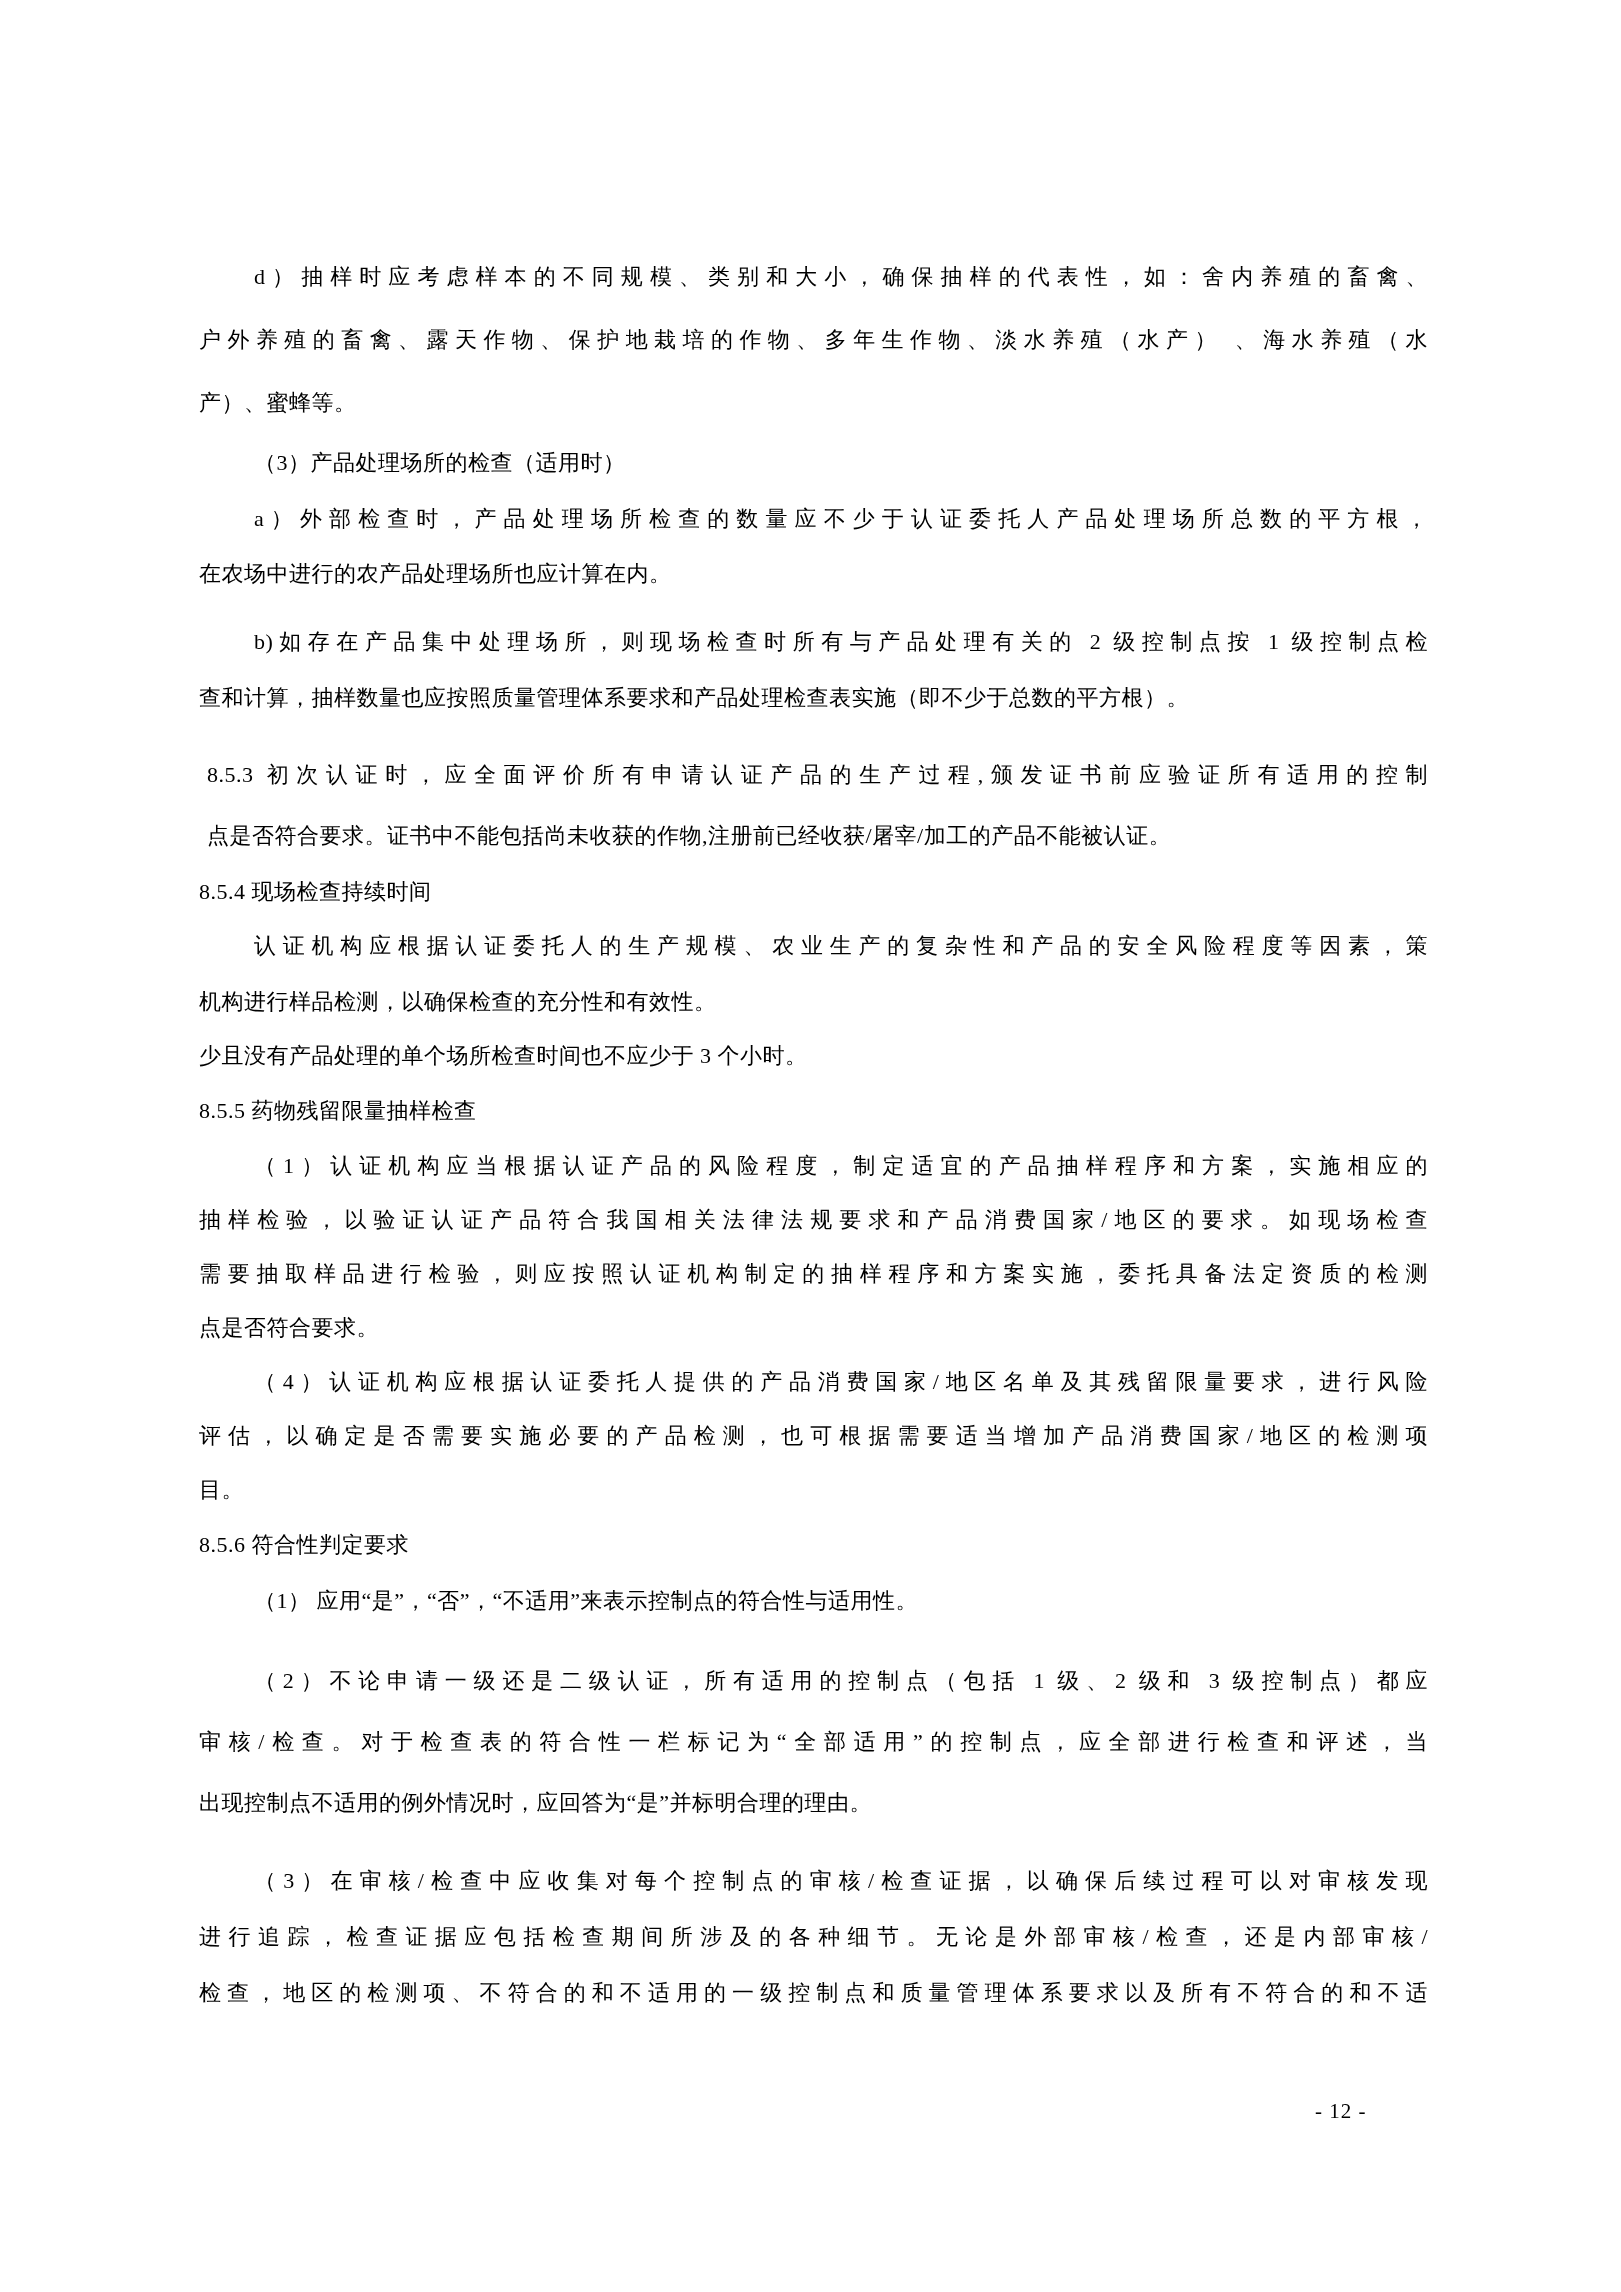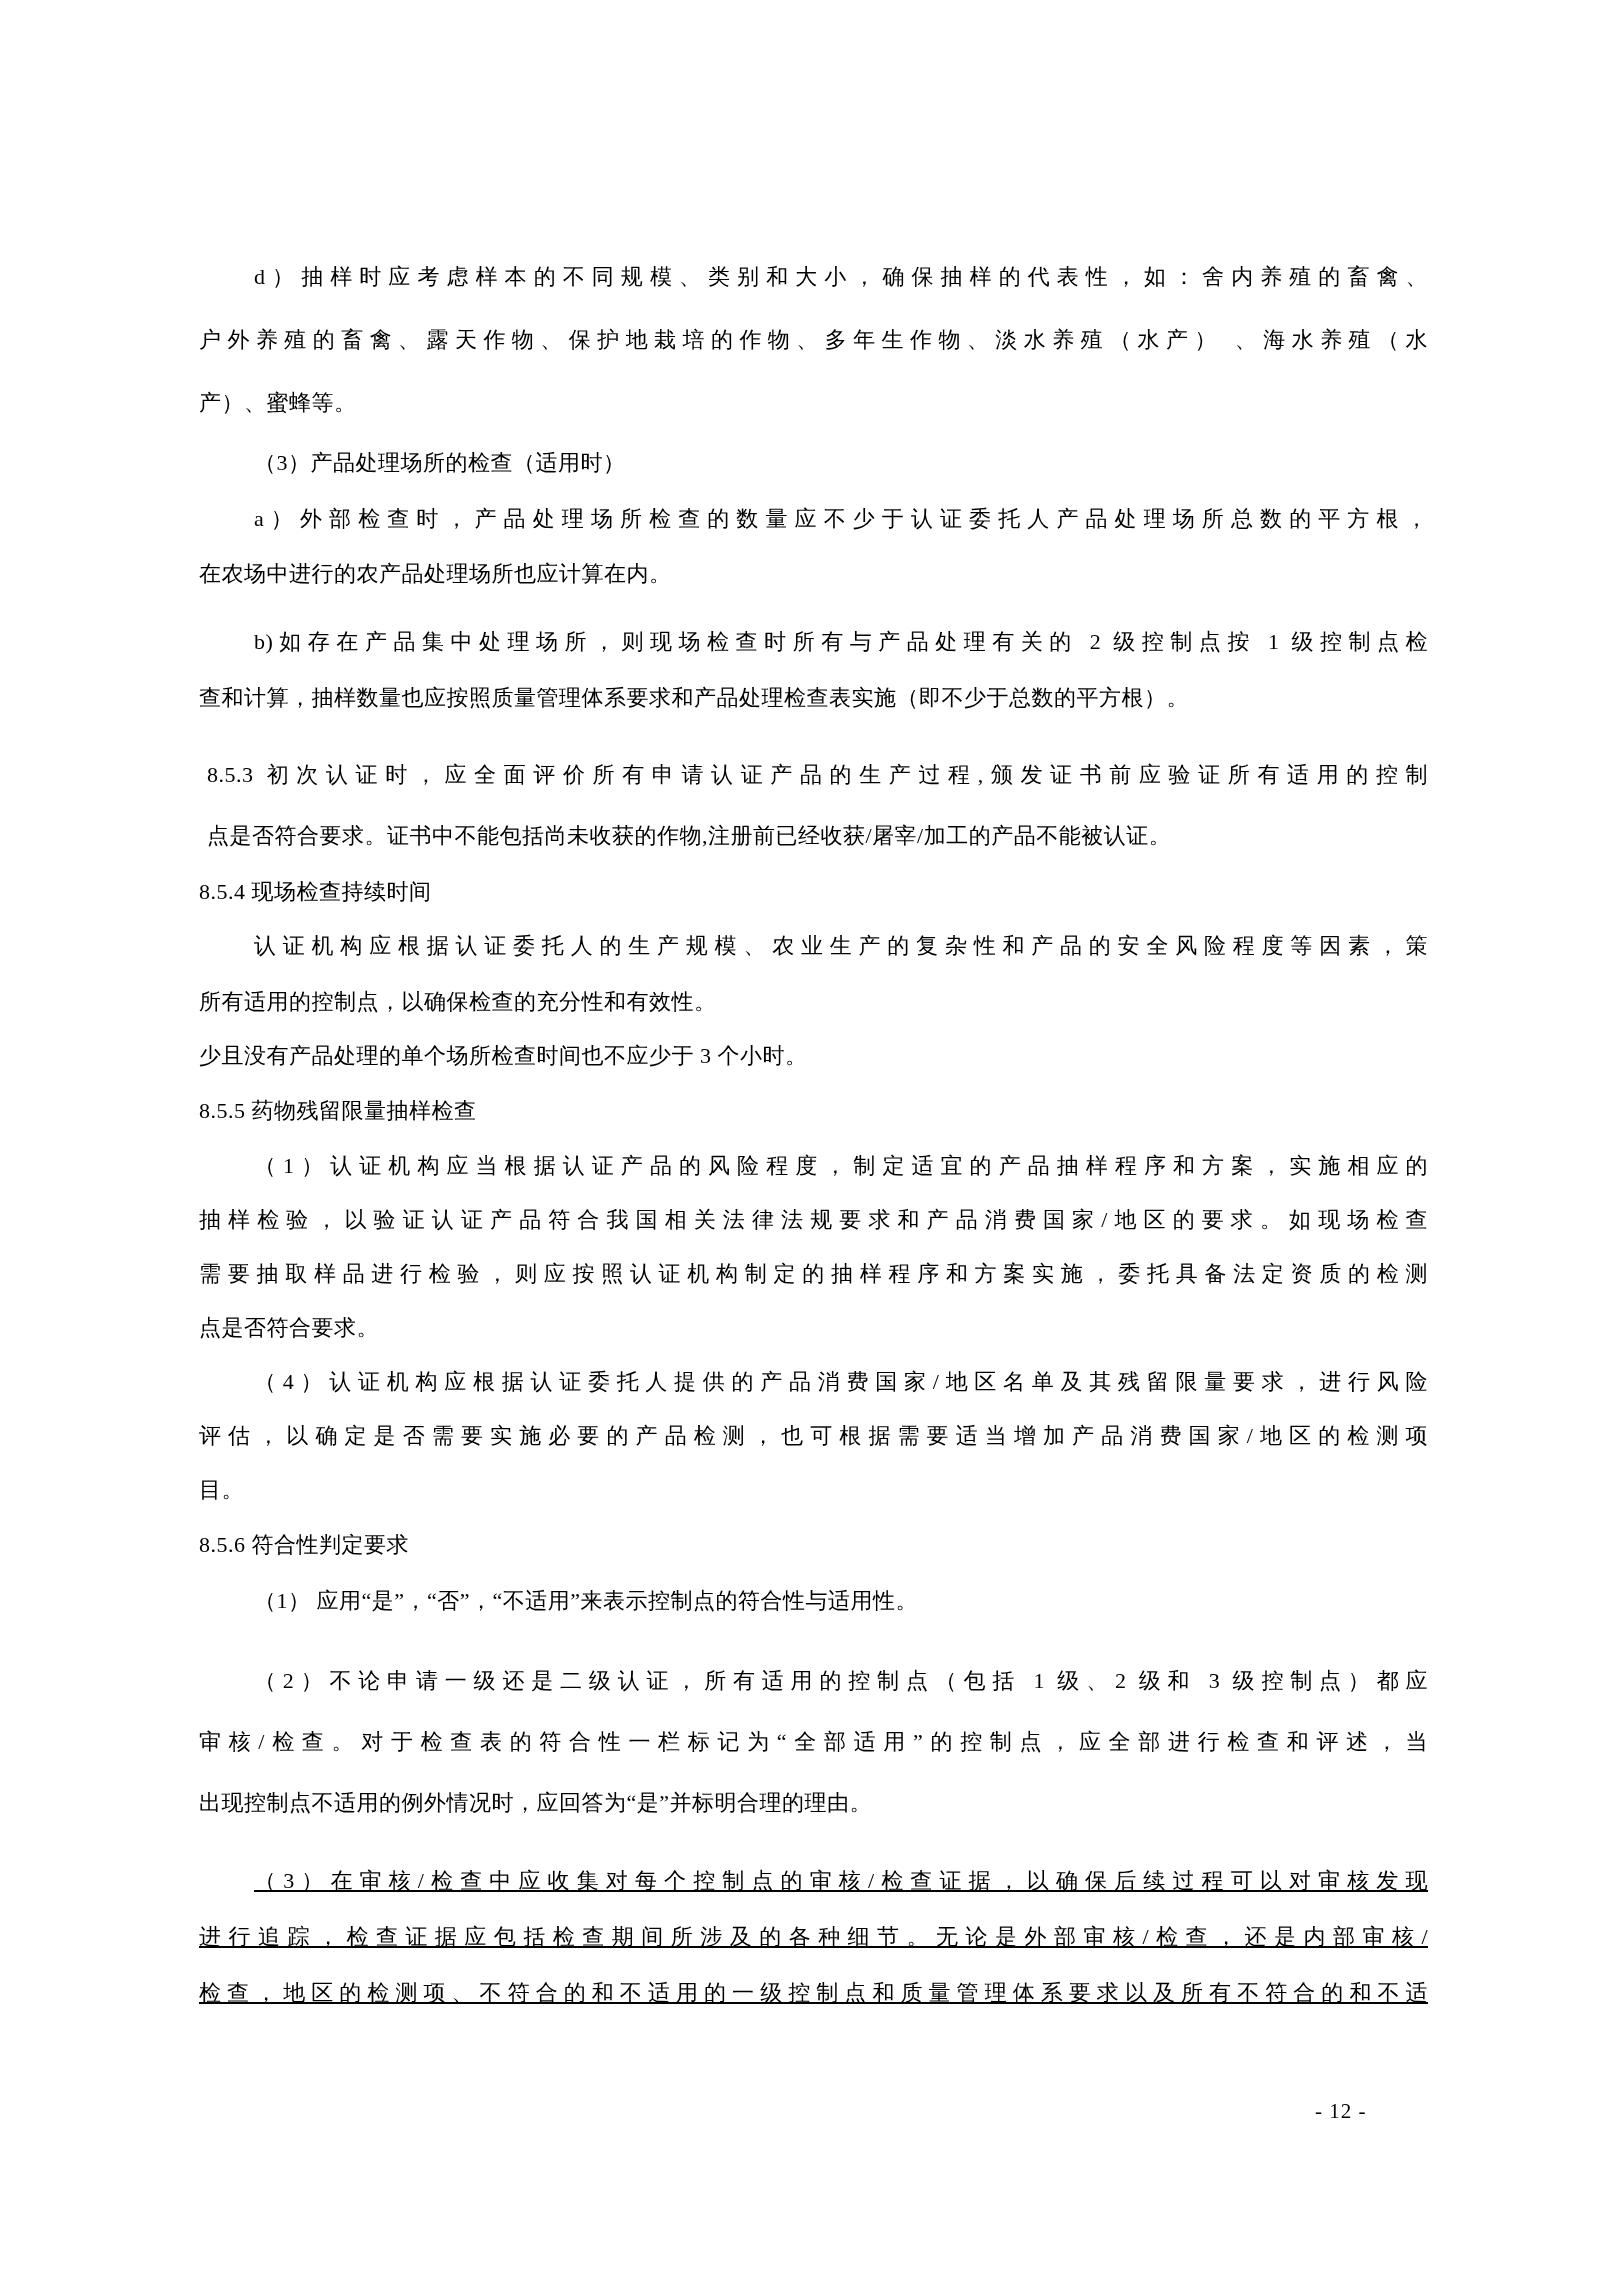--- a/index.html
+++ b/index.html
@@ -40,21 +40,21 @@
   .p-4  { margin-top: 18.6px; }  .p-4  .line { line-height: 61px; margin-left: 8px; }
   .p-5  .line { line-height: 52px; }
   .p-6  .line { line-height: 56px; }
   .p-7  .line { line-height: 52px; }
   .p-8  .line { line-height: 57px; }
   .p-9  .line { line-height: 54px; }
   .p-10 .line { line-height: 54px; }
   .p-11 .line { line-height: 55px; }
   .p-12 .line { line-height: 57px; }
   .p-13 { margin-top: 20.6px; }  .p-13 .line { line-height: 61px; }
-  .p-14 { margin-top: 20.6px; text-decoration: underline; }  .p-14 .line { line-height: 56px; }
+  .p-14 { margin-top: 20.6px; }  .p-14 .line { line-height: 56px; }
 
   .footer-page-number {
     position: absolute;
     top: 2099px;
     left: 1315px;
     font-size: 21px;
     letter-spacing: 1px;
     color: #000000;
   }
 </style>
@@ -81,21 +81,21 @@
       </div>
       <div class="para p-4">
         <div class="line">8.5.3 初次认证时，应全面评价所有申请认证产品的生产过程,颁发证书前应验证所有适用的控制</div>
         <div class="line last">点是否符合要求。证书中不能包括尚未收获的作物,注册前已经收获/屠宰/加工的产品不能被认证。</div>
       </div>
       <div class="para p-5">
         <div class="line last">8.5.4 现场检查持续时间</div>
       </div>
       <div class="para p-6">
         <div class="line indent">认证机构应根据认证委托人的生产规模、农业生产的复杂性和产品的安全风险程度等因素，策</div>
-        <div class="line last">所有适用的控制点，以确保检查的充分性和有效性。</div>
+        <div class="line last">机构进行样品检测，以确保检查的充分性和有效性。</div>
       </div>
       <div class="para p-7">
         <div class="line last">少且没有产品处理的单个场所检查时间也不应少于 3 个小时。</div>
       </div>
       <div class="para p-8">
         <div class="line last">8.5.5 药物残留限量抽样检查</div>
       </div>
       <div class="para p-9">
         <div class="line indent">（1）认证机构应当根据认证产品的风险程度，制定适宜的产品抽样程序和方案，实施相应的</div>
         <div class="line">抽样检验，以验证认证产品符合我国相关法律法规要求和产品消费国家/地区的要求。如现场检查</div>

